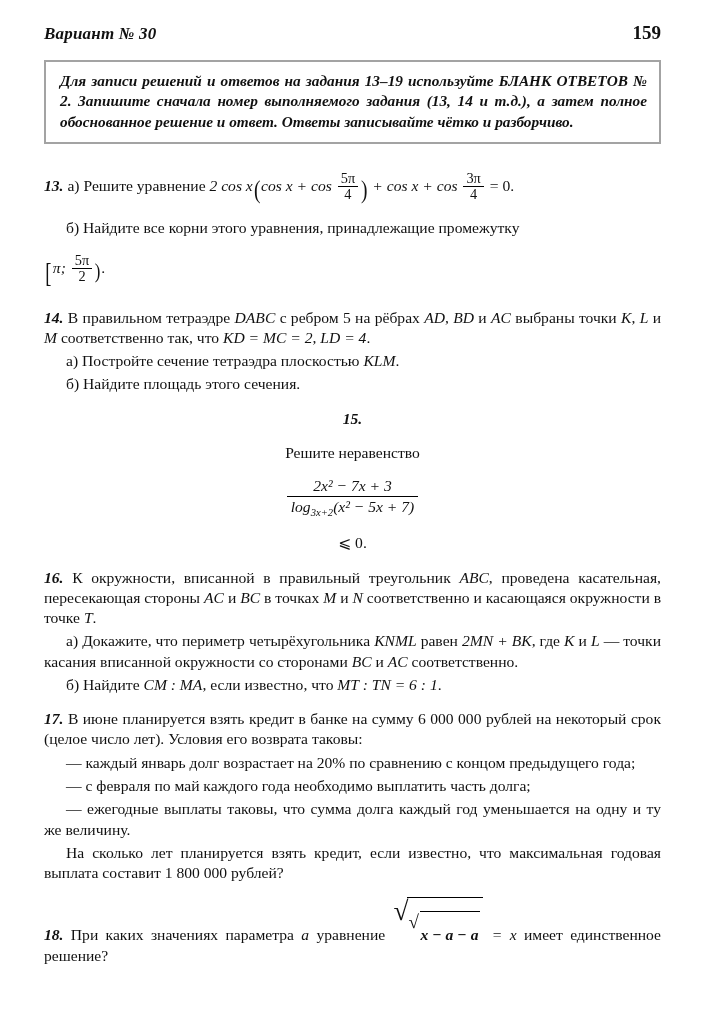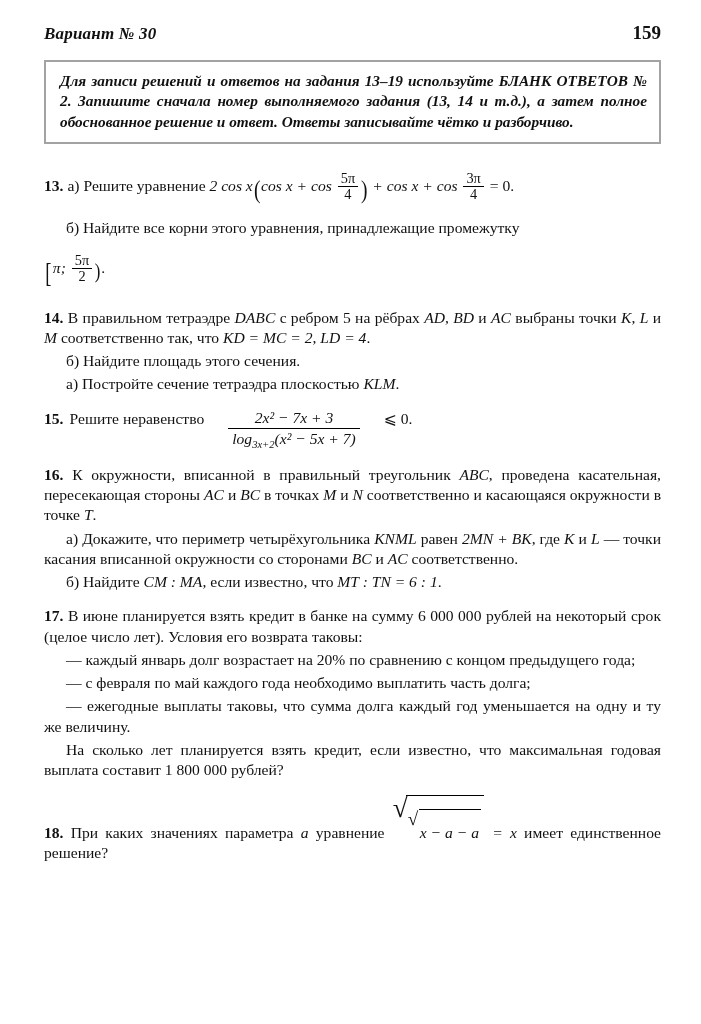--- a/index.html
+++ b/index.html
@@ -51,20 +51,21 @@
     margin-bottom: 16px;
   }
   .task {
     margin-bottom: 10px;
     font-size: 15.6px;
     line-height: 1.30;
     text-align: justify;
   }
   .task .num {
     font-weight: bold;
+    font-style: italic;
   }
   .para {
     text-indent: 22px;
     margin-top: 3px;
     text-align: justify;
   }
   .para.noindent { text-indent: 0; }
   .math { font-style: italic; font-family: "Liberation Serif", serif; }
   .up { font-style: normal; }
 
@@ -127,20 +128,21 @@
     position: absolute;
     left: 0;
     top: -0.08em;
     font-size: 1.22em;
     font-style: normal;
   }
   .sqrt > .rad {
     border-top: 1px solid #000;
     padding: 13px 2px 0 1px;
     display: inline-block;
+    font-weight: bold;
   }
   .sqrt.outer { padding-left: 13px; }
   .sqrt.outer::before { font-size: 1.75em; top: -0.12em; }
   .nowrap { white-space: nowrap; }
 </style>
 </head>
 <body>
 
 <div class="page">
 
@@ -185,30 +187,30 @@
       <span>выбраны точки</span>
       <span class="math">K</span><span>,</span>
       <span class="math">L</span>
       <span>и</span>
       <span class="math">M</span>
       <span>соответственно так, что</span>
       <span class="math nowrap">KD = MC = 2</span><span>,</span>
       <span class="math nowrap">LD = 4</span><span>.</span>
     </div>
     <div class="para">
-      <span>б) Найдите площадь этого сечения.</span>
-    </div>
-    <div class="para">
       <span>а) Постройте сечение тетраэдра плоскостью</span>
       <span class="math">KLM</span><span>.</span>
     </div>
+    <div class="para">
+      <span>б) Найдите площадь этого сечения.</span>
+    </div>
   </div>
 
   <div class="task" style="margin-top:14px;margin-bottom:14px;">
-    <div class="para noindent" style="text-indent:0; display:flex; gap:6px;">
+    <div class="para noindent" style="text-indent:0; display:flex; align-items:center; gap:14px;flex-direction:column;">
       <span class="num">15.</span>
       <span>Решите неравенство</span>
       <span class="bigfrac math">
         <span class="n">2x² − 7x + 3</span>
         <span class="d"><span>log</span><sub class="small">3x+2</sub><span>(x² − 5x + 7)</span></span>
       </span>
       <span>⩽ 0.</span>
     </div>
   </div>
 

